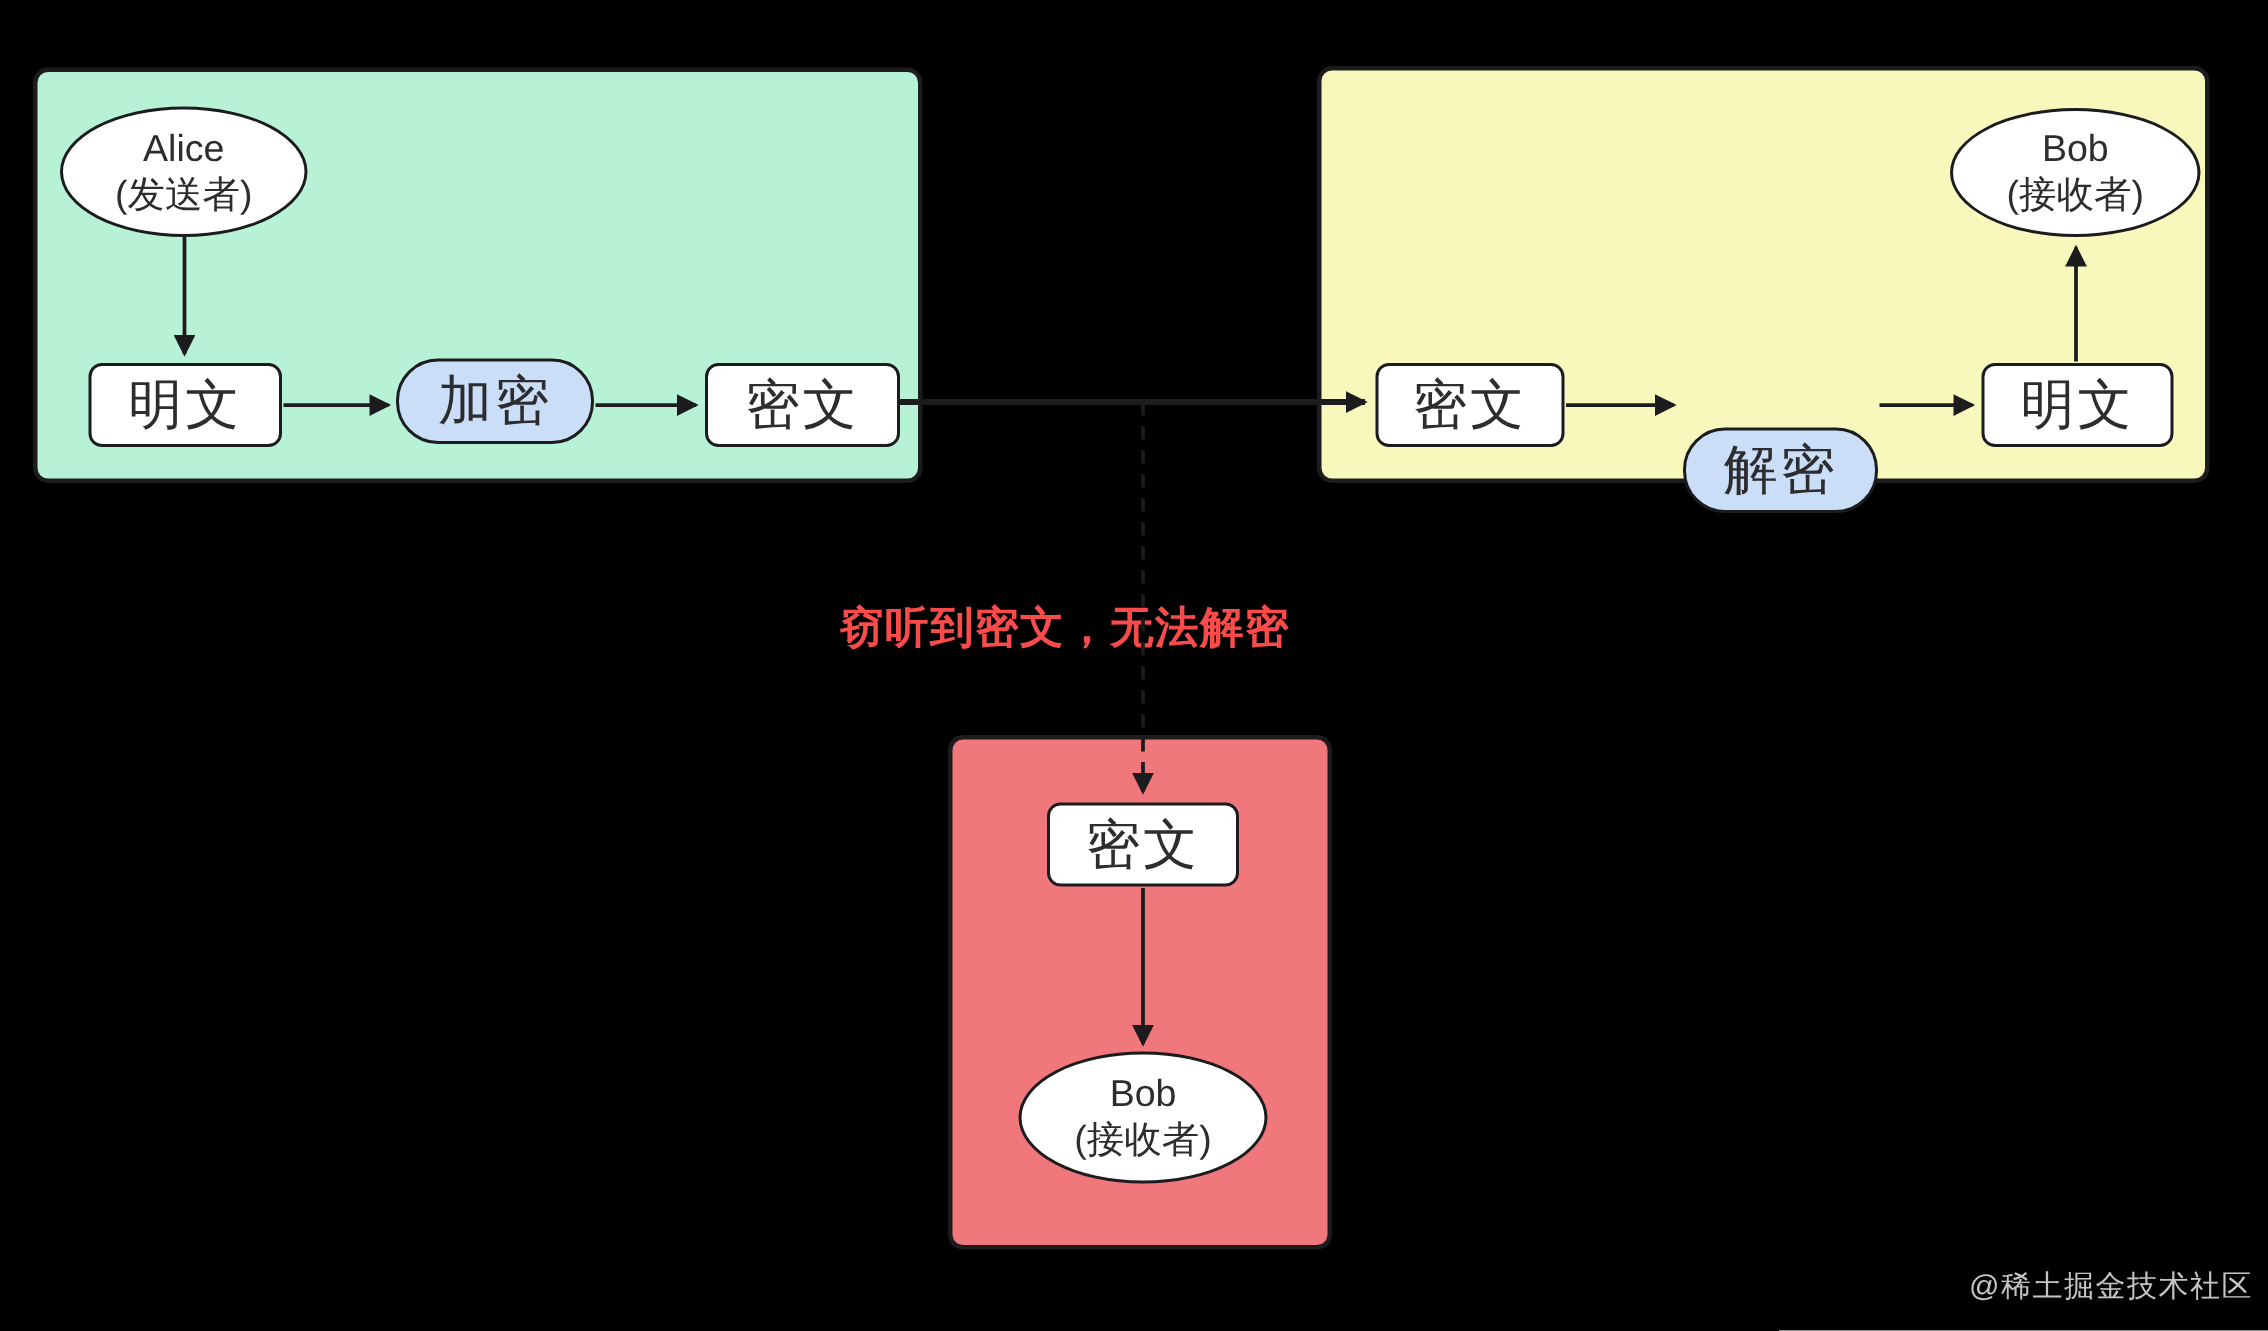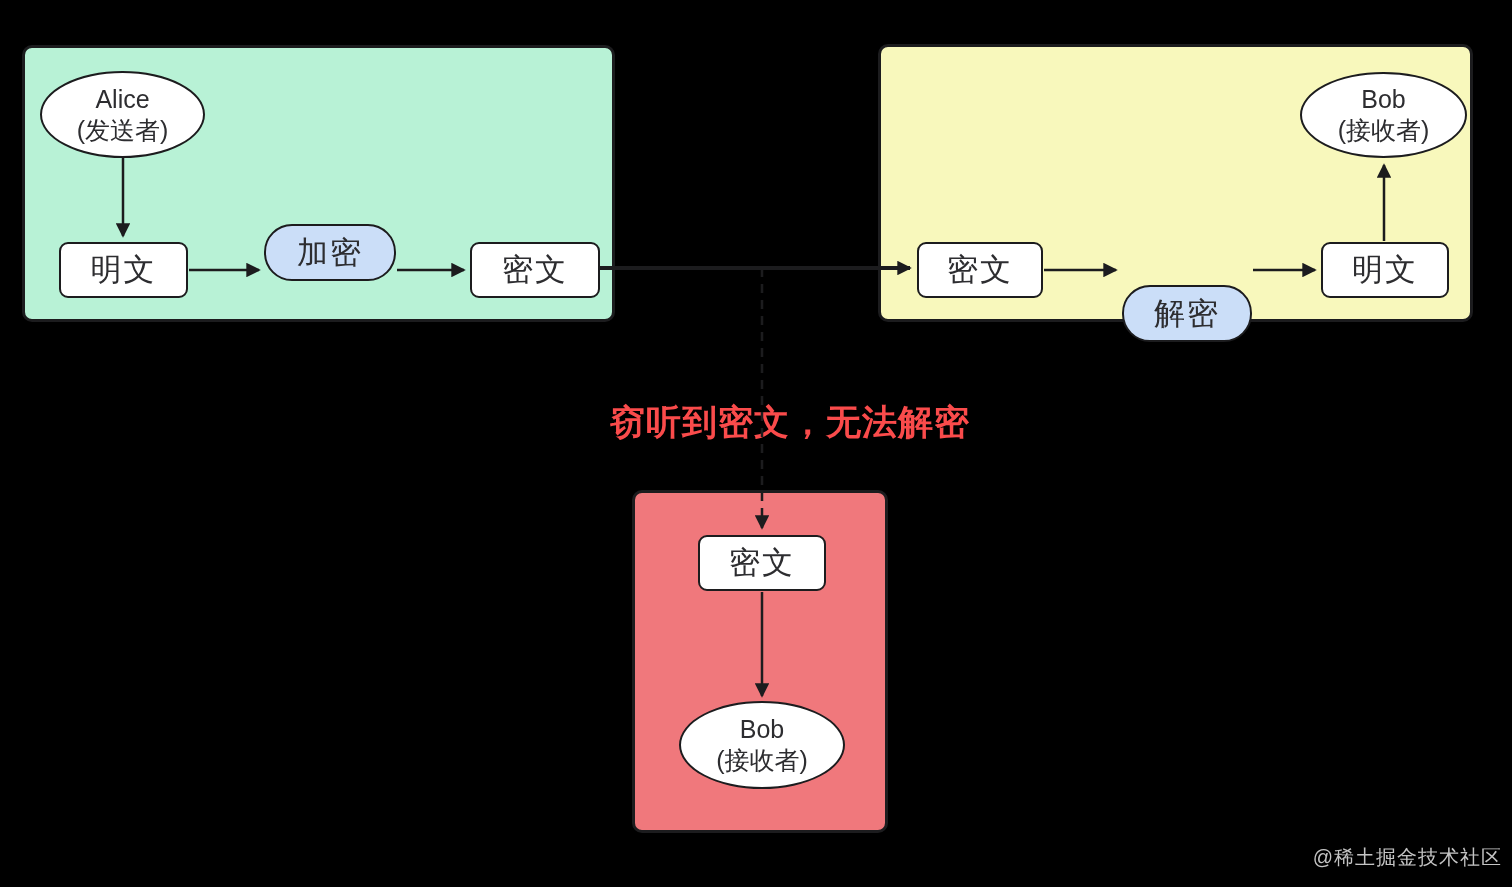--- a/index.html
+++ b/index.html
@@ -12,44 +12,44 @@
     border:3.5px solid var(--border,#1c1c1e); border-radius:10px; z-index:1;
   }
   .zone-sender   { left:22px;  top:45px;  width:593px; height:277px; background:var(--sender-bg,#b8f2d6); }
   .zone-receiver { left:878px; top:44px;  width:595px; height:278px; background:var(--receiver-bg,#f8f8bc); }
   .zone-eaves    { left:632px; top:490px; width:256px; height:343px; background:var(--eavesdropper-bg,#f0787c); }
 
   .node {
     position:absolute; box-sizing:border-box; z-index:2;
     background:var(--node-bg,#ffffff); border:2.5px solid var(--border,#1c1c1e);
     border-radius:9px; display:flex; align-items:center; justify-content:center;
-    font-size:31px; color:#2d2d30; letter-spacing:2px;
+    font-size:36px; color:#2d2d30; letter-spacing:2px;
   }
   .pill { background:var(--process-bg,#cbdef8); border-radius:28px; }
   .ellipse {
     position:absolute; box-sizing:border-box; z-index:2;
     background:var(--node-bg,#ffffff); border:2.5px solid var(--border,#1c1c1e);
     border-radius:50%; display:flex; flex-direction:column; align-items:center;
     justify-content:center; font-size:25px; line-height:31px; color:#2d2d30;
   }
   
   .n-alice { left:40px;   top:71px;  width:165px; height:87px; }
   .n-pt-s  { left:59px;   top:242px; width:129px; height:56px; }
-  .n-enc   { left:264px;  top:224px; width:132px; height:57px; }
+  .n-enc   { left:264px;  top:239px; width:132px; height:57px; }
   .n-ct-s  { left:470px;  top:242px; width:130px; height:56px; }
   .n-ct-r  { left:917px;  top:242px; width:126px; height:56px; }
   .n-dec   { left:1122px; top:241px; width:130px; height:57px;margin-top:44px; }
   .n-pt-r  { left:1321px; top:242px; width:128px; height:56px; }
   .n-bob-r { left:1300px; top:72px;  width:167px; height:86px; }
   .n-ct-e  { left:698px;  top:535px; width:128px; height:56px; }
   .n-bob-e { left:679px;  top:701px; width:166px; height:88px; }
 
   .annotation {
-    position:absolute; left:548px; top:399px; width:484px; z-index:1;
-    text-align:center; font-size:35px; font-weight:bold;
+    position:absolute; left:560px; top:399px; width:484px; z-index:1;
+    font-size:29px; font-weight:bold;
     color:var(--annotation-color,#fa4b4b); letter-spacing:1px;
   }
   .watermark {
     position:absolute; top:844px; right:10px; z-index:1;
     font-size:20px; color:var(--watermark-color,#c4c4c4); letter-spacing:1px;
   }
   .arrows { position:absolute; left:0; top:0; z-index:3; pointer-events:none; }
 </style>
 </head>
 <body>

